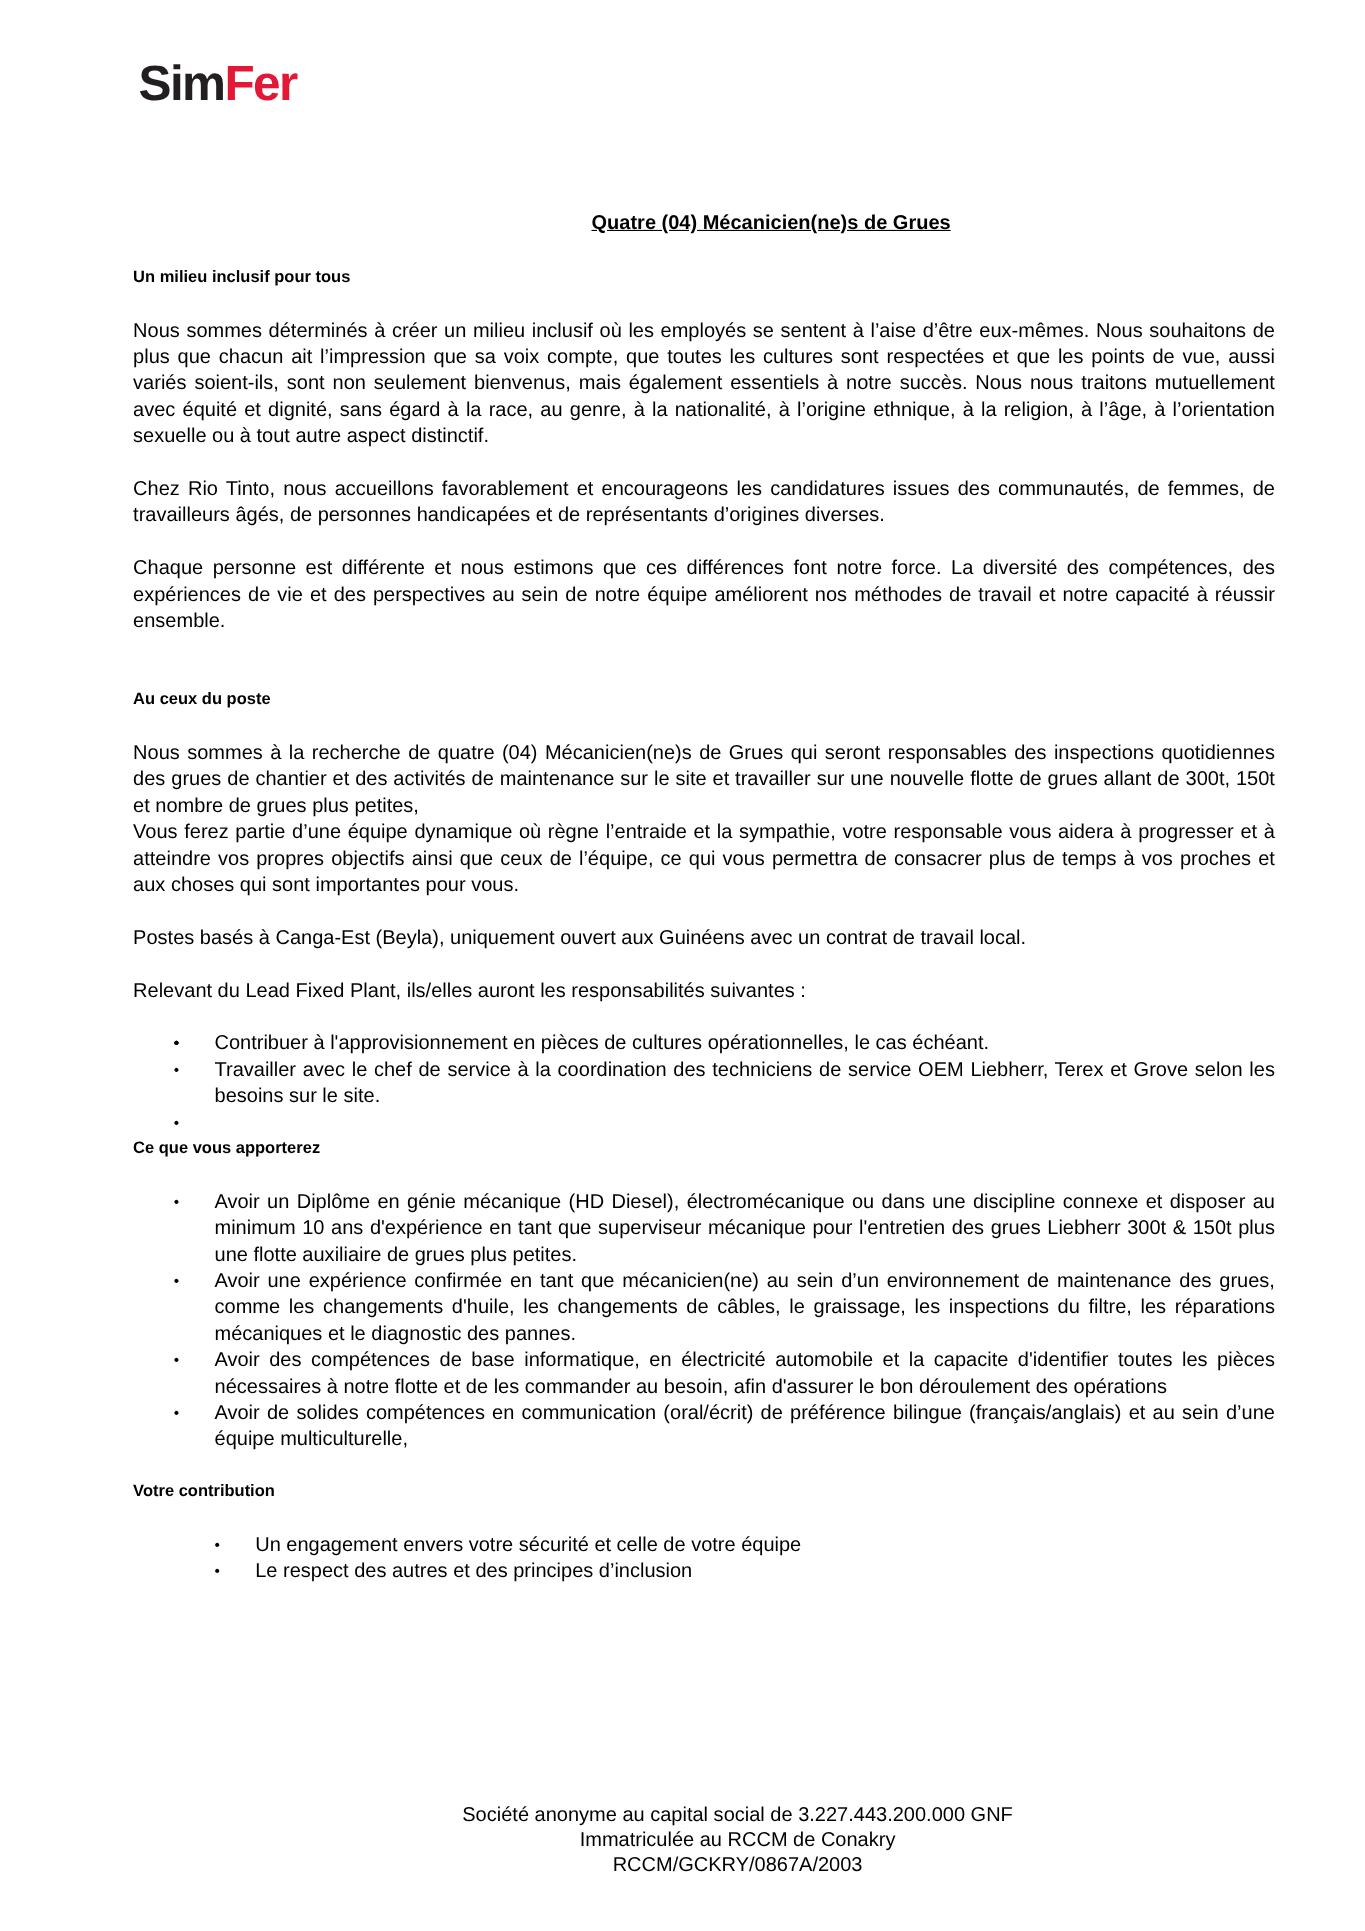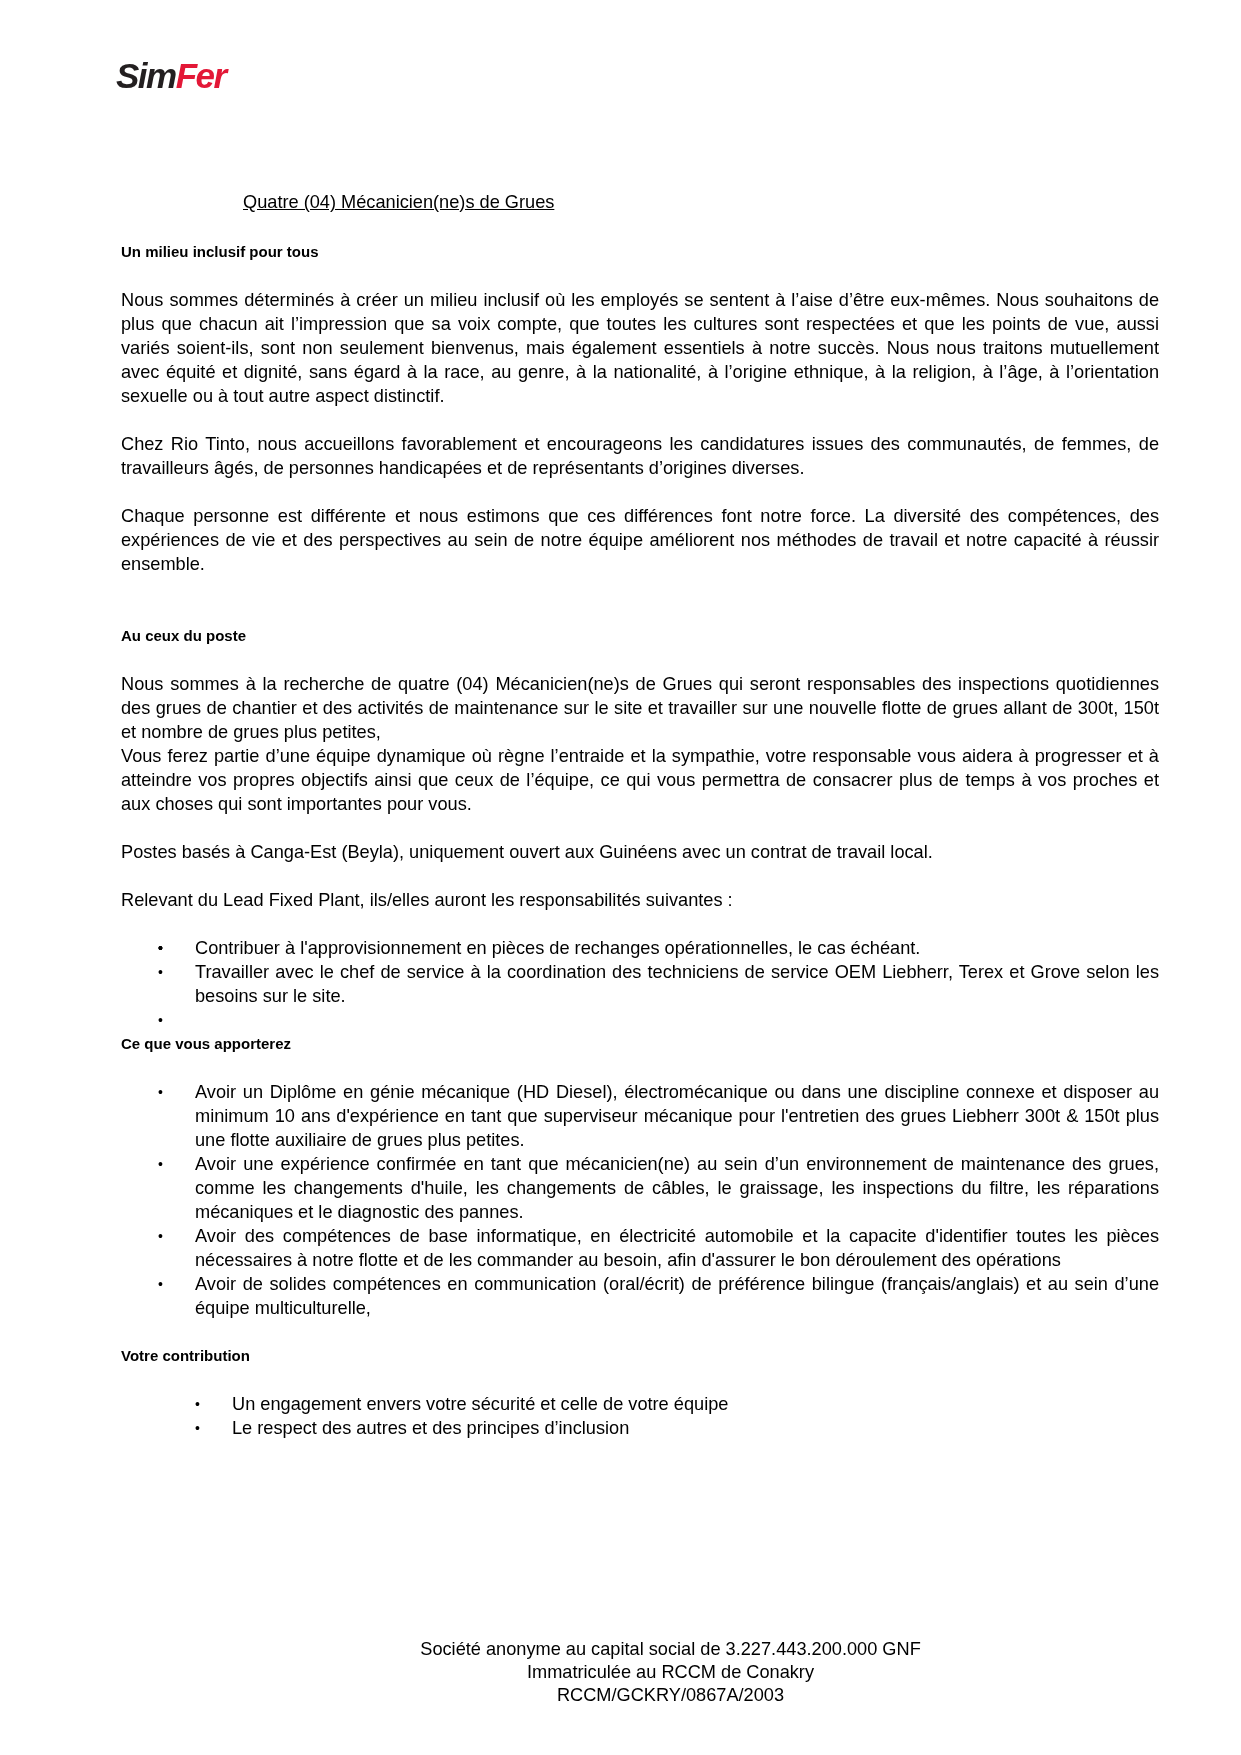--- a/index.html
+++ b/index.html
@@ -6,43 +6,42 @@
     body {
       width: 1241px;
       height: 1755px;
       position: relative;
       overflow: hidden;
       font-family: "Liberation Sans", sans-serif;
       color: #000000;
     }
     .logo {
       position: absolute;
-      left: 116px;
+      left: 126px;
       top: 56px;
       font-family: "Liberation Sans", sans-serif;
       font-weight: bold;
-      font-size: 35px;
+      font-size: 45px;
       letter-spacing: -1.5px;
       line-height: 40px;
-      font-style: italic;
     }
     .logo .sim { color: #231f20; }
     .logo .fer { color: #e31837; }
 
     .content {
       position: absolute;
       left: 121px;
       top: 190px;
       width: 1038px;
       font-size: 18.2px;
       line-height: 24px;
     }
     .doc-title {
-      text-align: left;
-      font-weight: normal;
+      text-align: center;
+      font-weight: bold;
       text-decoration: underline;
       margin: 0 0 26px 0;
       font-size: 18.2px;
       padding-left: 122px;
     }
     h2.section {
       font-weight: bold;
       font-size: 15px;
       margin: 0 0 24px 0;
     }
@@ -101,21 +100,21 @@
 
   <h2 class="section">Au ceux du poste</h2>
   <p class="tight">Nous sommes à la recherche de quatre (04) Mécanicien(ne)s de Grues qui seront responsables des inspections quotidiennes des grues de chantier et des activités de maintenance sur le site et travailler sur une nouvelle flotte de grues allant de 300t, 150t et nombre de grues plus petites,</p>
   <p>Vous ferez partie d’une équipe dynamique où règne l’entraide et la sympathie, votre responsable vous aidera à progresser et à atteindre vos propres objectifs ainsi que ceux de l’équipe, ce qui vous permettra de consacrer plus de temps à vos proches et aux choses qui sont importantes pour vous.</p>
   <p>Postes basés à Canga-Est (Beyla), uniquement ouvert aux Guinéens avec un contrat de travail local.</p>
   <p>Relevant du Lead Fixed Plant, ils/elles auront les responsabilités suivantes :</p>
 
   <ul class="bullets">
     <li><span class="dot">•</span></li>
     <li><span class="dot">•</span></li>
-    <li><span class="dot">•</span><span>Contribuer à l'approvisionnement en pièces de rechanges opérationnelles, le cas échéant.</span></li>
+    <li><span class="dot">•</span><span>Contribuer à l'approvisionnement en pièces de cultures opérationnelles, le cas échéant.</span></li>
     <li><span class="dot">•</span><span>Travailler avec le chef de service à la coordination des techniciens de service OEM Liebherr, Terex et Grove selon les besoins sur le site.</span></li>
     <li><span class="dot">•</span></li>
   </ul>
 
   <h2 class="section">Ce que vous apporterez</h2>
   <ul class="bullets">
     <li><span class="dot">•</span><span>Avoir un Diplôme en génie mécanique (HD Diesel), électromécanique ou dans une discipline connexe et disposer au minimum 10 ans d'expérience en tant que superviseur mécanique pour l'entretien des grues Liebherr 300t &amp; 150t plus une flotte auxiliaire de grues plus petites.</span></li>
     <li><span class="dot">•</span><span>Avoir une expérience confirmée en tant que mécanicien(ne) au sein d’un environnement de maintenance des grues, comme les changements d'huile, les changements de câbles, le graissage, les inspections du filtre, les réparations mécaniques et le diagnostic des pannes.</span></li>
     <li><span class="dot">•</span><span>Avoir des compétences de base informatique, en électricité automobile et la capacite d'identifier toutes les pièces nécessaires à notre flotte et de les commander au besoin, afin d'assurer le bon déroulement des opérations</span></li>
     <li><span class="dot">•</span><span>Avoir de solides compétences en communication (oral/écrit) de préférence bilingue (français/anglais) et au sein d’une équipe multiculturelle,</span></li>

